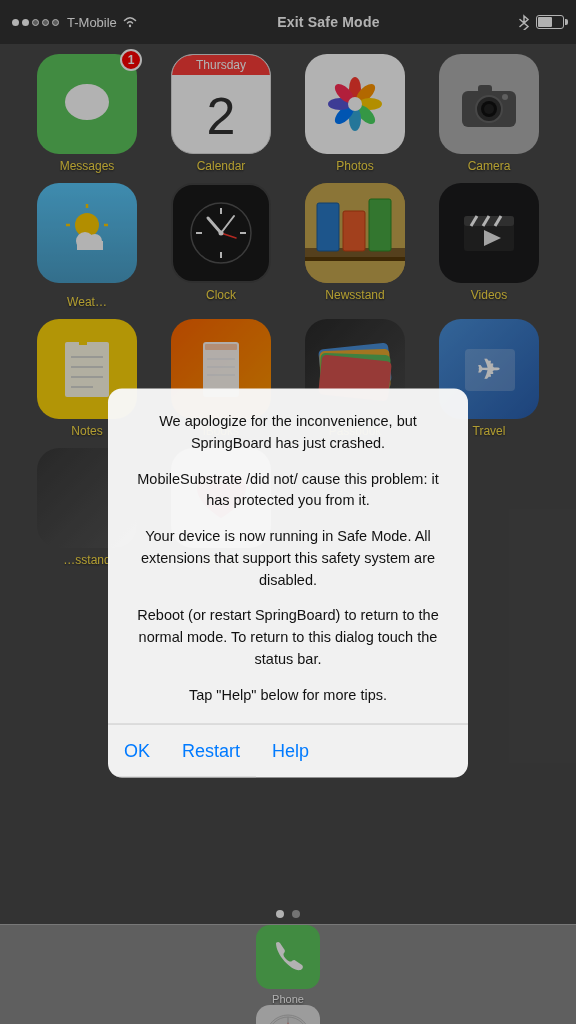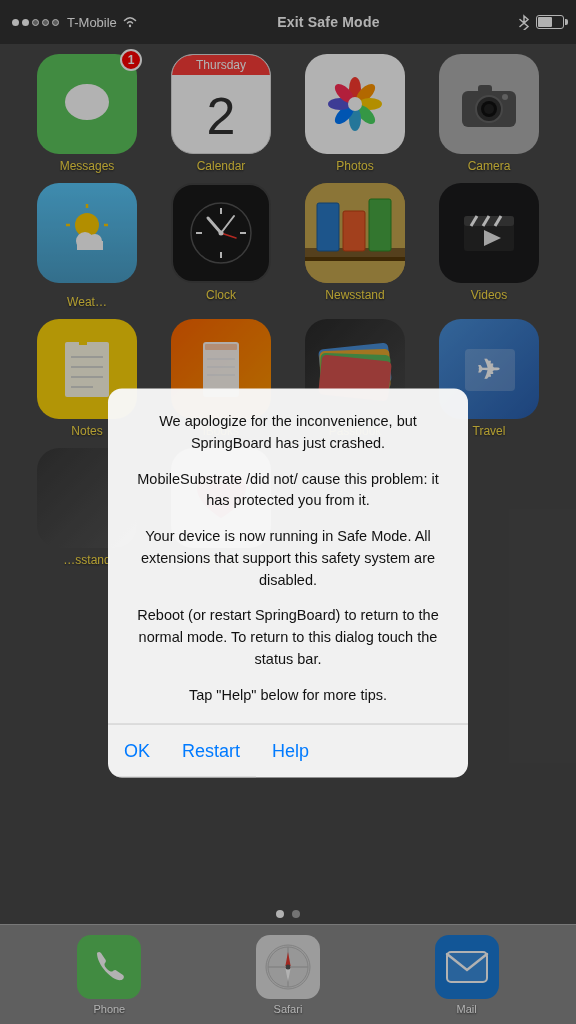--- a/index.html
+++ b/index.html
@@ -244,22 +244,23 @@
     
     .dock {
       position: absolute;
       bottom: 0; left: 0; right: 0;
       height: 100px;
       background: rgba(200,200,200,0.5);
       border-top: 1px solid rgba(255,255,255,0.3);
       display: flex;
       align-items: center;
       justify-content: space-around;
-      padding: 12px 20px;
+      padding: 0 20px;
       z-index: 10;
+      flex-direction: column;
     }
 
     .dock-item {
       display: flex;
       flex-direction: column;
       align-items: center;
       gap: 4px;
     }
 
     .dock-icon {

